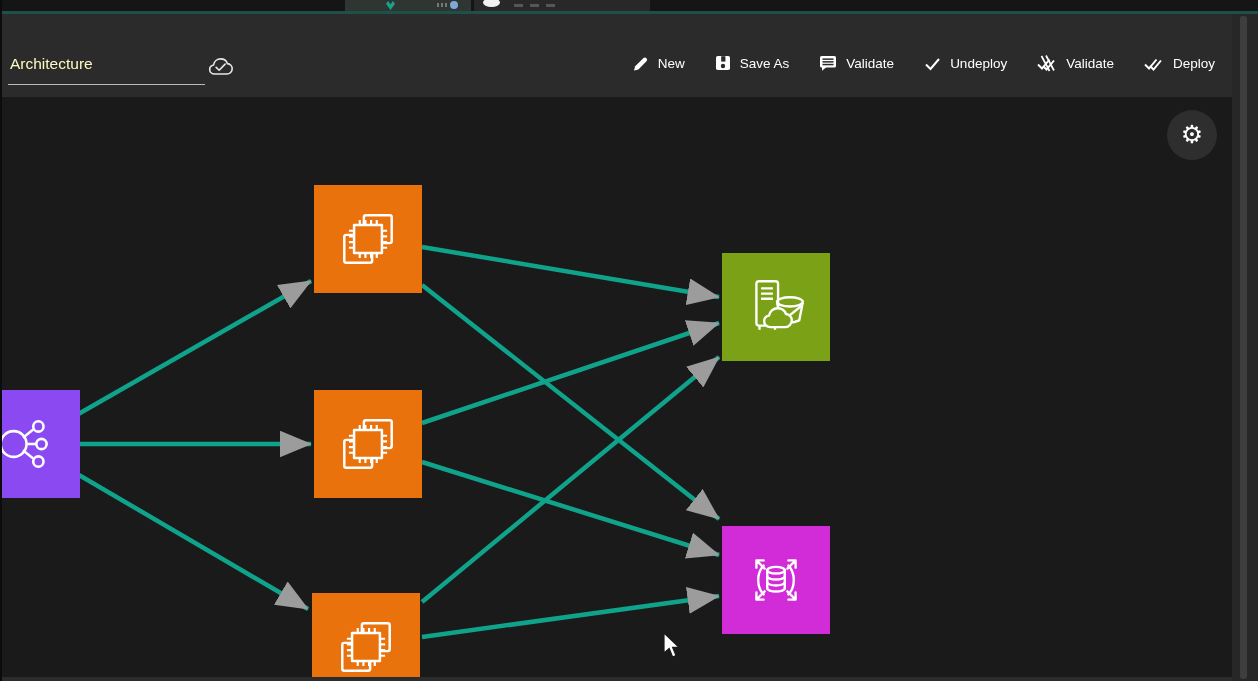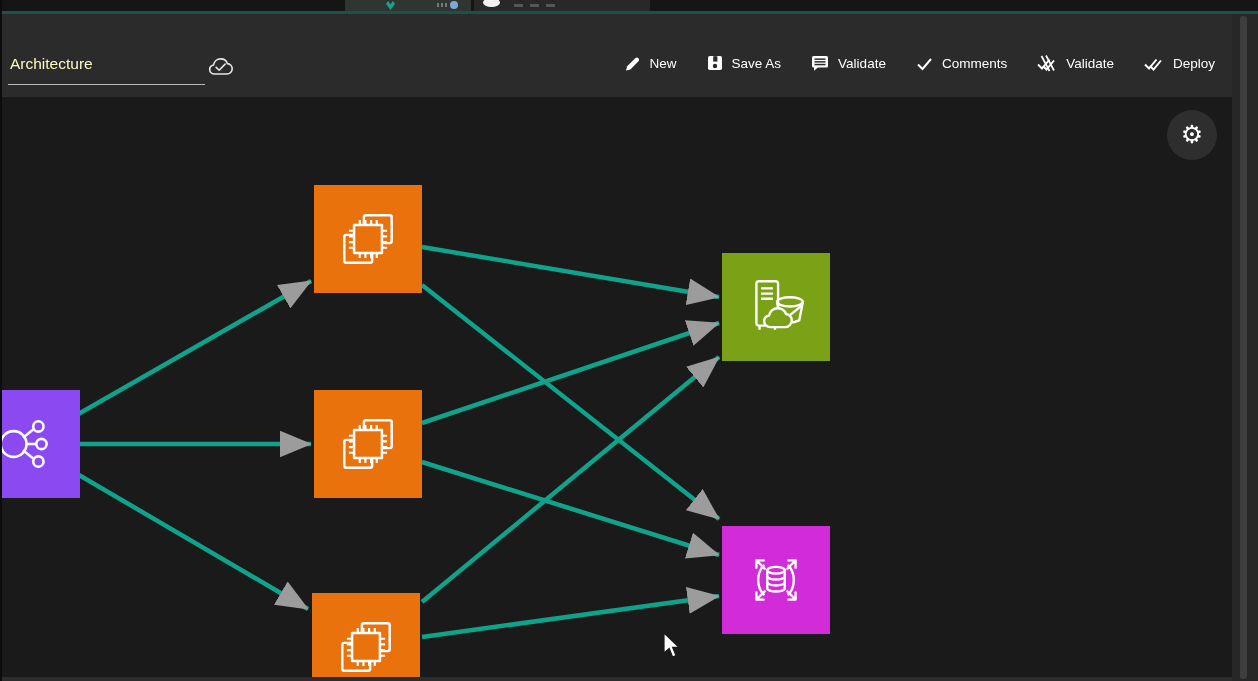--- a/index.html
+++ b/index.html
@@ -119,21 +119,21 @@
         <rect x="3.5" y="3.4" width="11" height="1.5" fill="#2b2b2b"></rect>
         <rect x="3.5" y="6.1" width="11" height="1.5" fill="#2b2b2b"></rect>
         <rect x="3.5" y="8.8" width="11" height="1.5" fill="#2b2b2b"></rect>
       </svg>
       <span>Validate</span>
     </button>
     <button class="tb">
       <svg width="17" height="17" viewBox="0 0 17 17">
         <polyline points="2,9.5 6.5,14 15,4" fill="none" stroke="#ffffff" stroke-width="2"></polyline>
       </svg>
-      <span>Comments</span>
+      <span>Undeploy</span>
     </button>
     <button class="tb">
       <svg width="20" height="17" viewBox="0 0 20 17">
         <polyline points="1,9.5 5,13.5 12.5,4.5" fill="none" stroke="#ffffff" stroke-width="1.9"></polyline>
         <polyline points="6,11 9.5,14.5 17,5.5" fill="none" stroke="#ffffff" stroke-width="1.9"></polyline>
         <line x1="4.5" y1="1" x2="12.5" y2="16" stroke="#ffffff" stroke-width="1.7"></line>
         <line x1="9" y1="0.5" x2="17" y2="15.5" stroke="#ffffff" stroke-width="1.7"></line>
       </svg>
       <span>Validate</span>
     </button>

